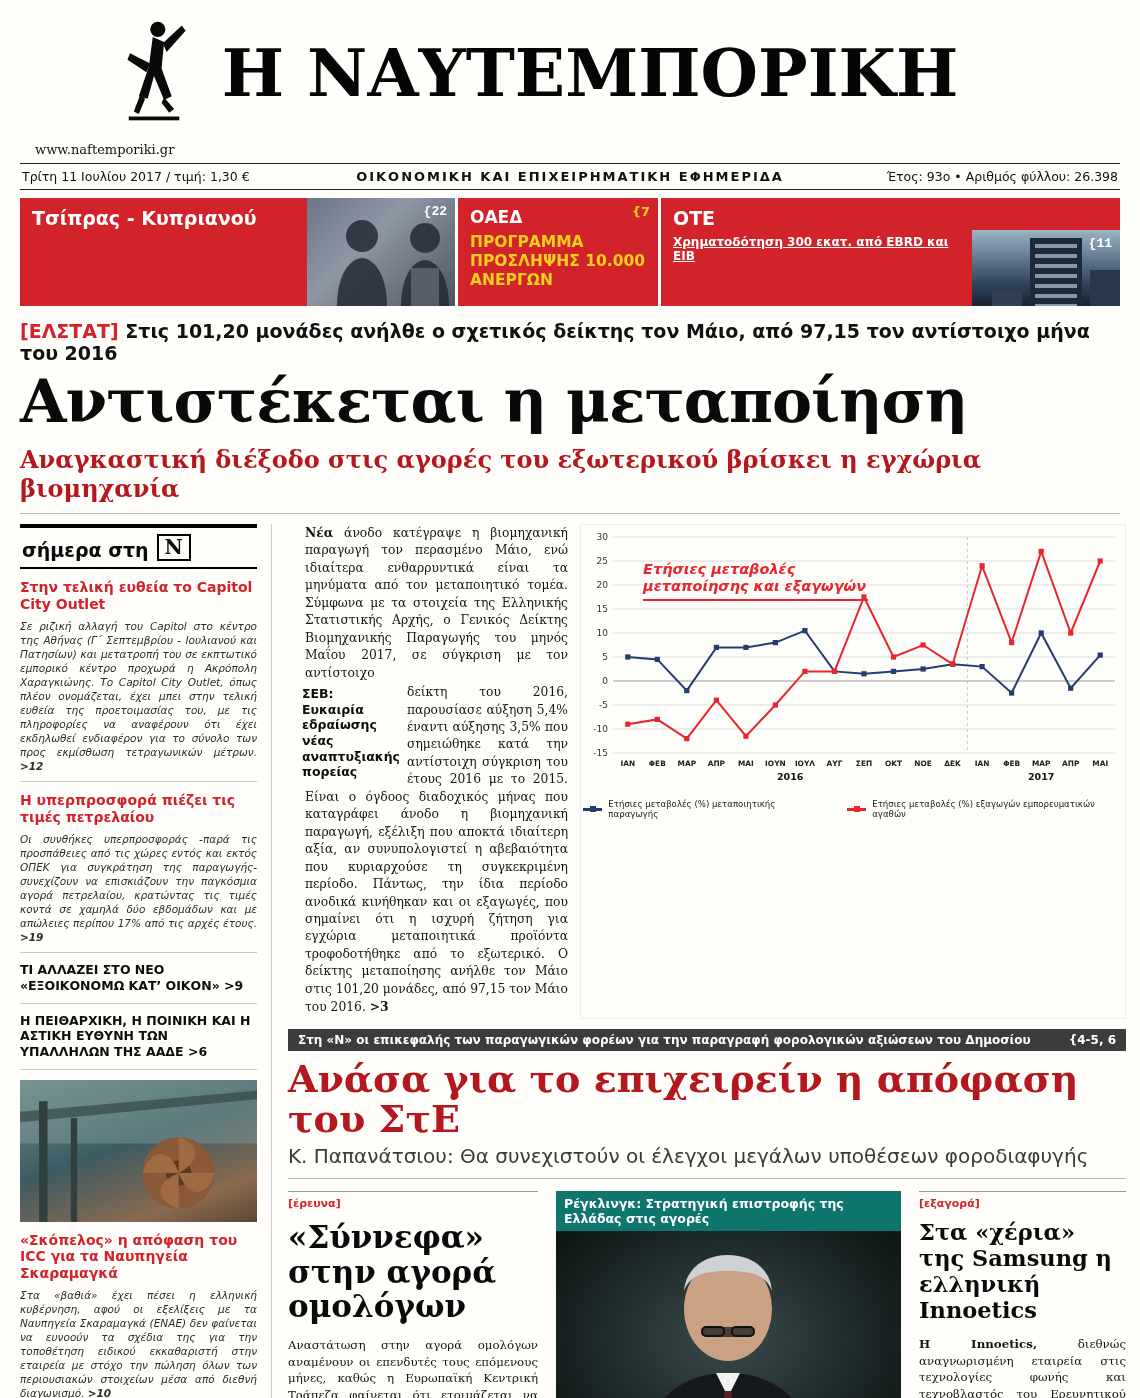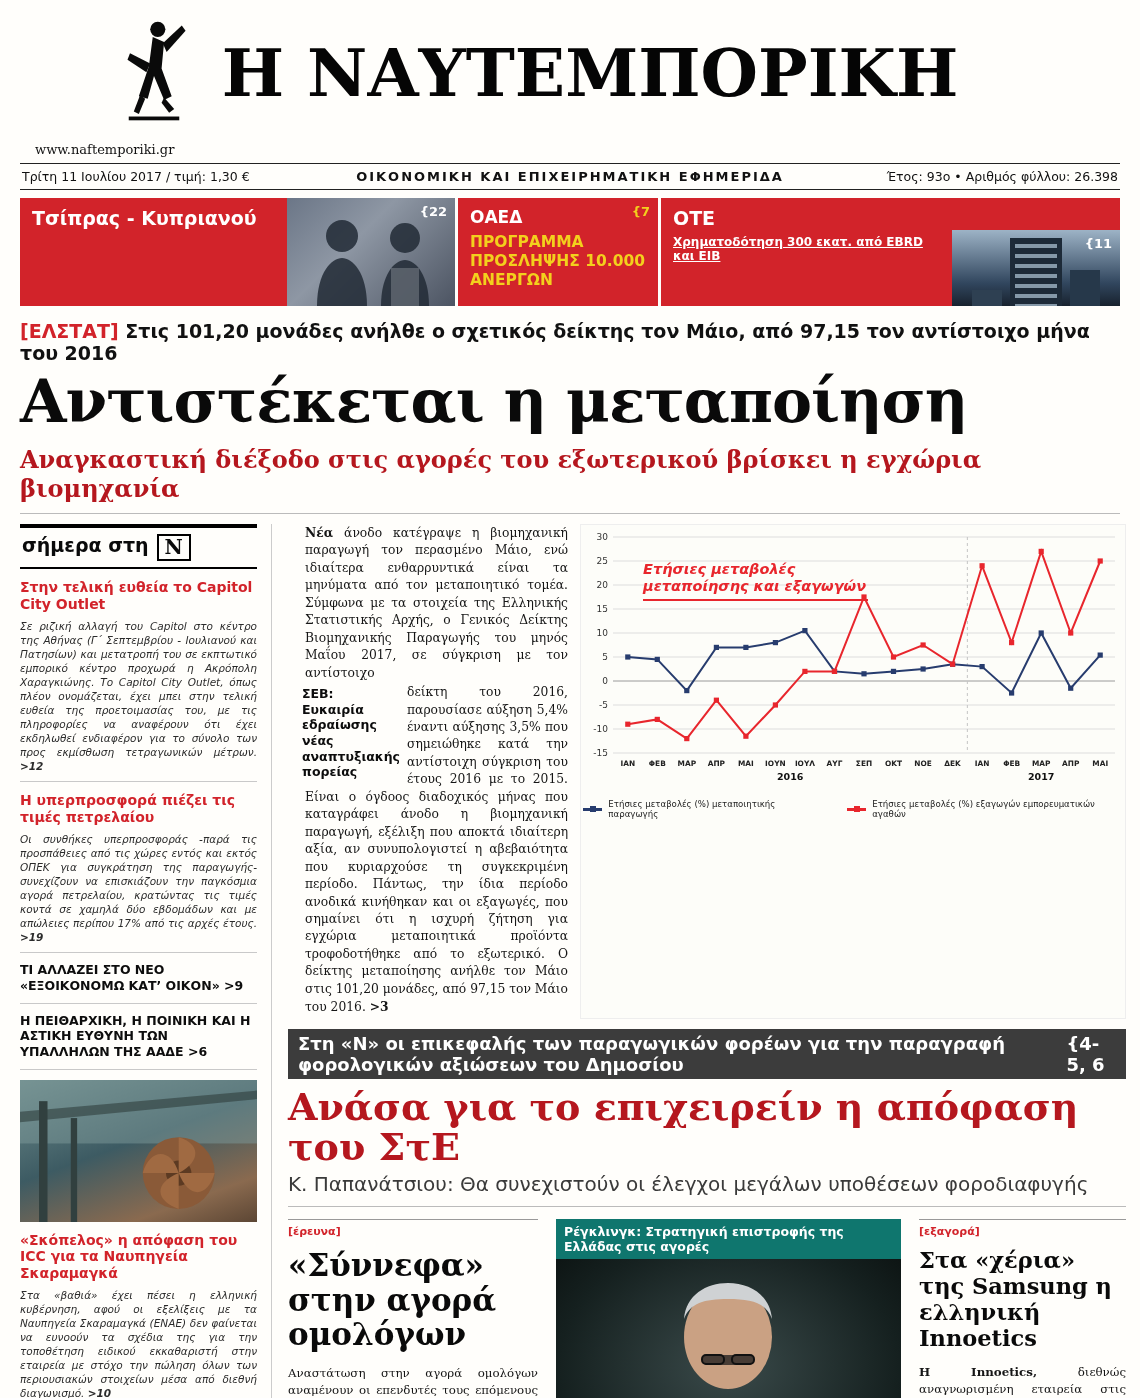--- a/index.html
+++ b/index.html
@@ -20,38 +20,38 @@
 
   
   .teasers { display:grid; grid-template-columns:435px 200px 1fr; gap:3px; margin-top:8px; height:108px; }
   .teaser { background:var(--red,#d2232a); color:#fff; position:relative; display:flex; overflow:hidden; }
   .teaser-text { padding:10px 12px; flex:1; }
   .teaser-title { font-size:19px; font-weight:bold; line-height:1.1; }
   .teaser-sub { font-size:16px; font-weight:bold; margin-top:6px; line-height:1.2; }
   .t2 .teaser-title { font-size:17px; }
   .t2 .teaser-sub { color:var(--yellow,#f3d01d); font-size:15.5px; line-height:1.25; }
   .t3 .teaser-sub { font-size:12px;text-decoration:underline; }
-  .teaser-photo { width:168px; position:relative; flex:none; }
+  .teaser-photo { width:148px; position:relative; flex:none;font-family:Liberation Mono, monospace; }
   .photo-cyprus { background:linear-gradient(135deg,#6b7687 0%,#8e97a4 40%,#4c5462 100%); }
   .photo-ote { background:linear-gradient(180deg,#9db3c6 0%,#31465e 70%,#18222e 100%);margin-top:32px; }
   .page-ref { position:absolute; top:6px; right:8px; font-weight:bold; font-size:13px; color:#fff; }
   .page-ref.on-red { position:absolute; top:6px; right:8px; color:var(--yellow,#f3d01d); }
 
   
   .kicker { margin-top:14px; font-size:19px; font-weight:bold; color:#111; }
   .kicker-tag { color:var(--red,#d2232a); }
   .headline { font-family:"DejaVu Serif", serif; font-weight:bold; font-size:60px; letter-spacing:-1px; color:#0a0a0a; line-height:1.05; margin-top:6px; }
   .subheadline { font-family:"DejaVu Serif", serif; font-weight:bold; font-size:24px; color:var(--dark_red,#b01f24); margin-top:12px; padding-bottom:10px; border-bottom:1px solid #bbb; }
 
   
   .main-grid { display:grid; grid-template-columns:252px 1fr; gap:16px; margin-top:10px; }
 
   
   .sidebar { border-right:1px solid #ccc; padding-right:14px; }
-  .sb-header { border-top:4px solid #000; border-bottom:2px solid #000; padding:6px 2px; font-size:19px; font-weight:bold; color:#0a0a0a; display:flex; align-items:flex-start; gap:8px; }
+  .sb-header { border-top:4px solid #000; border-bottom:2px solid #000; padding:6px 2px; font-size:19px; font-weight:bold; color:#0a0a0a; display:flex; align-items:flex-end; gap:8px; }
   .nbox { display:inline-block; font-family:"DejaVu Serif", serif; font-size:20px; font-weight:bold; border:2px solid #000; padding:0 6px; line-height:1.15; }
   .sb-item { padding:10px 0 8px 0; border-bottom:1px solid #c9c9c9; }
   .sb-item h3 { color:var(--red,#c2202a); font-size:14px; line-height:1.2; margin-bottom:6px; }
   .sb-item p, .sb-item .pg { font-size:10.5px; font-style:italic; color:#2b2b2b; line-height:1.34; text-align:justify; }
   .sb-item .pg { font-style:italic; font-weight:bold; }
   .sb-brief { padding:9px 0; border-bottom:1px solid #c9c9c9; font-size:12.5px; font-weight:bold; color:#0d0d0d; line-height:1.25; }
   .sb-brief .pg { font-weight:bold; }
   .sb-photo { margin-top:10px; height:142px; background:linear-gradient(160deg,#6f8d8d 0%,#3d5b63 45%,#8a6a4f 80%,#5c4634 100%); position:relative; overflow:hidden; }
   .sb-photo svg { position:absolute; inset:0; }
 
@@ -64,21 +64,21 @@
 
   .chart-block { position:relative; background:#fdfdf9; border:1px solid #eee; padding:4px 2px 2px 2px; }
   .chart-title { position:absolute; left:62px; top:36px; width:225px; color:var(--chart_red,#e8262d); font-weight:bold; font-style:italic; font-size:14.5px; line-height:1.2; border-bottom:2px solid var(--chart_red,#e8262d); padding-bottom:3px; z-index:2; }
   .chart-legend { display:flex; gap:26px; justify-content:center; padding:4px 0 2px 0; }
   .leg-item { display:flex; align-items:center; gap:6px; font-size:8.6px; color:#222; }
   .leg-swatch { display:inline-block; width:20px; height:3px; position:relative; }
   .leg-swatch i { position:absolute; left:7px; top:-2px; width:6px; height:6px; }
 
   
   .ste-band { margin-top:10px; border-bottom:1px solid #bbb; padding-bottom:10px; }
-  .ste-strip { background:var(--strip_dark,#3c3c3c); color:#fff; display:flex; justify-content:space-between; align-items:center; padding:4px 10px; font-size:18px; font-weight:bold; }
+  .ste-strip { background:var(--strip_dark,#3c3c3c); color:#fff; display:flex; justify-content:space-between; align-items:center; padding:4px 10px; font-size:12px; font-weight:bold; }
   .ste-page { font-weight:bold; }
   .ste-headline { font-family:"DejaVu Serif", serif; font-weight:bold; font-size:38px; color:var(--dark_red,#c01d23); margin-top:8px; line-height:1.05; }
   .ste-sub { font-size:20px; color:#3a3a3a; margin-top:6px; }
 
   
   .bottom-row { display:grid; grid-template-columns:250px 345px 1fr; gap:18px; margin-top:12px; }
   .label { color:var(--red,#c2202a); font-weight:bold; font-size:11px; border-top:1px solid #999; padding-top:5px; }
   .bond-article h3 { font-family:"DejaVu Serif", serif; font-size:31px; font-weight:bold; color:#0a0a0a; line-height:1.1; margin:10px 0 14px 0; }
   .bottom-row p, .regling figcaption { font-family:"DejaVu Serif", serif; font-size:11.8px; line-height:1.42; color:#161616; text-align:justify; }
   .regling { display:flex; flex-direction:column; }

